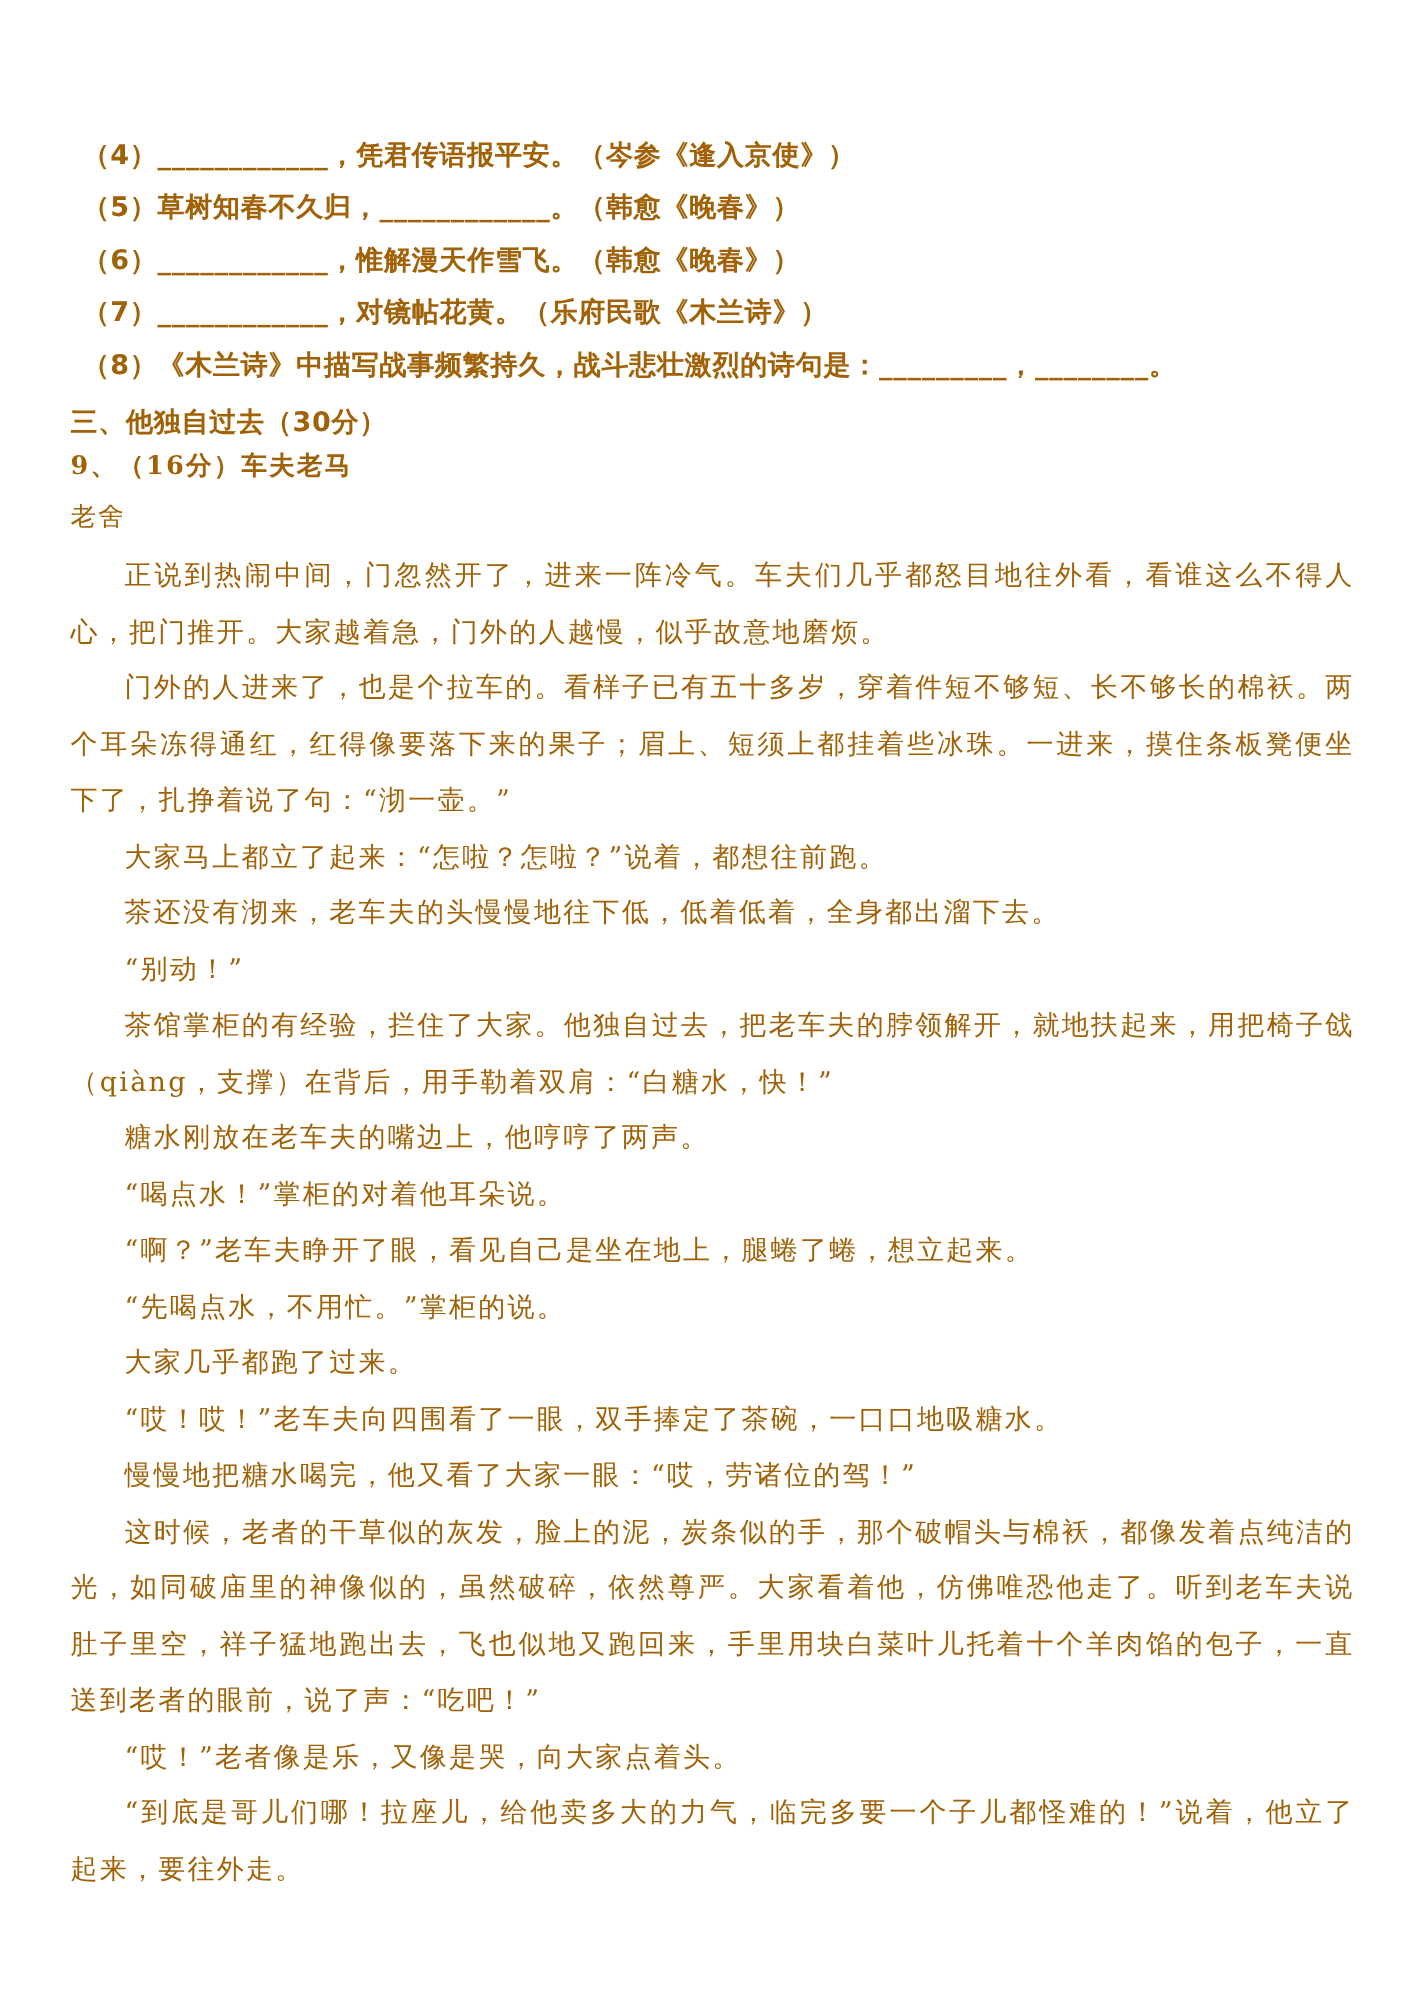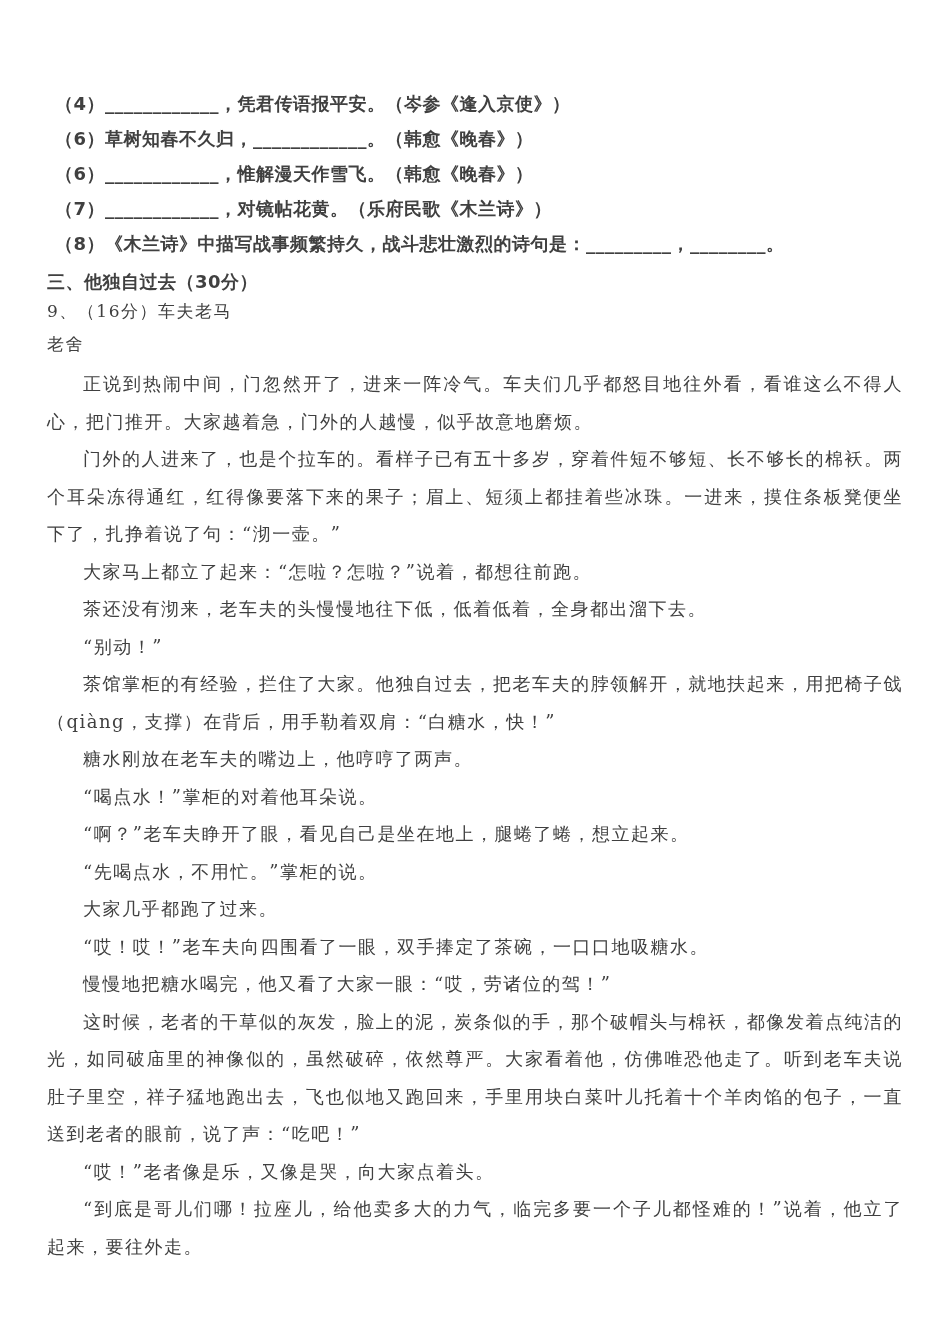--- a/index.html
+++ b/index.html
@@ -7,21 +7,21 @@
     padding: 0;
     background: #ffffff;
   }
   .page {
     position: relative;
     width: 950px;
     height: 1344px;
     box-sizing: border-box;
     padding: 86px 47px 0 47px;
     background: #ffffff;
-    color: #404040;
+    color: #a16207;
     overflow: hidden;
   }
   .fill-list {
     padding-left: 8px;
   }
   .fill-item {
     font-family: "DejaVu Sans", "Liberation Sans", sans-serif;
     font-weight: 700;
     font-size: 18px;
     line-height: 35px;
@@ -34,20 +34,21 @@
     font-size: 18px;
     line-height: 30px;
     margin: 6px 0 0 0;
     letter-spacing: 0.5px;
   }
   .question-line {
     font-family: "DejaVu Serif", "Liberation Serif", serif;
     font-size: 17px;
     line-height: 29px;
     letter-spacing: 1.5px;
+    font-weight: bold;
   }
   .author-line {
     font-family: Liberation Sans, sans-serif;
     font-size: 17px;
     line-height: 37px;
     letter-spacing: 1.5px;
     margin-bottom: 2px;
   }
   .body-par {
     font-family: "DejaVu Serif", "Liberation Serif", serif;
@@ -60,21 +61,21 @@
     margin: 0;
   }
 </style>
 </head>
 <body>
 
 <div class="page">
 
   <div class="fill-list">
     <div class="fill-item">（4）____________，凭君传语报平安。（岑参《逢入京使》）</div>
-    <div class="fill-item">（6）草树知春不久归，____________。（韩愈《晚春》）</div>
+    <div class="fill-item">（5）草树知春不久归，____________。（韩愈《晚春》）</div>
     <div class="fill-item">（6）____________，惟解漫天作雪飞。（韩愈《晚春》）</div>
     <div class="fill-item">（7）____________，对镜帖花黄。（乐府民歌《木兰诗》）</div>
     <div class="fill-item">（8）《木兰诗》中描写战事频繁持久，战斗悲壮激烈的诗句是：_________，________。</div>
   </div>
 
   <div class="section-header">三、他独自过去（30分）</div>
 
   <div class="question-line">9、（16分）车夫老马</div>
 
   <div class="author-line">老舍</div>

